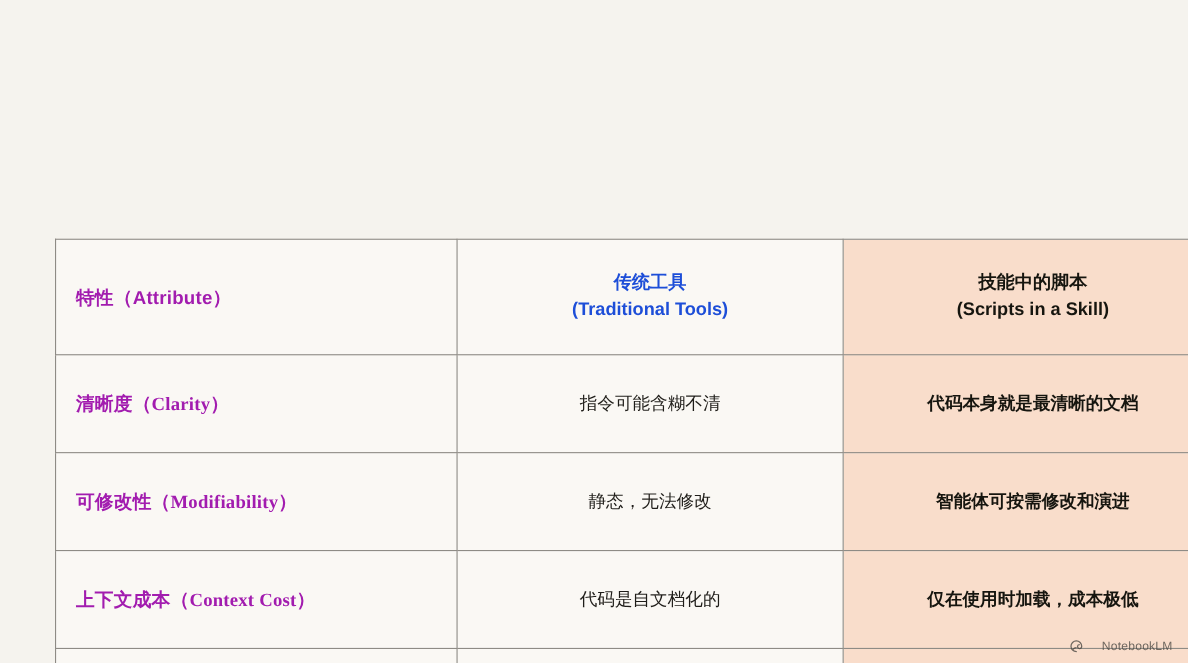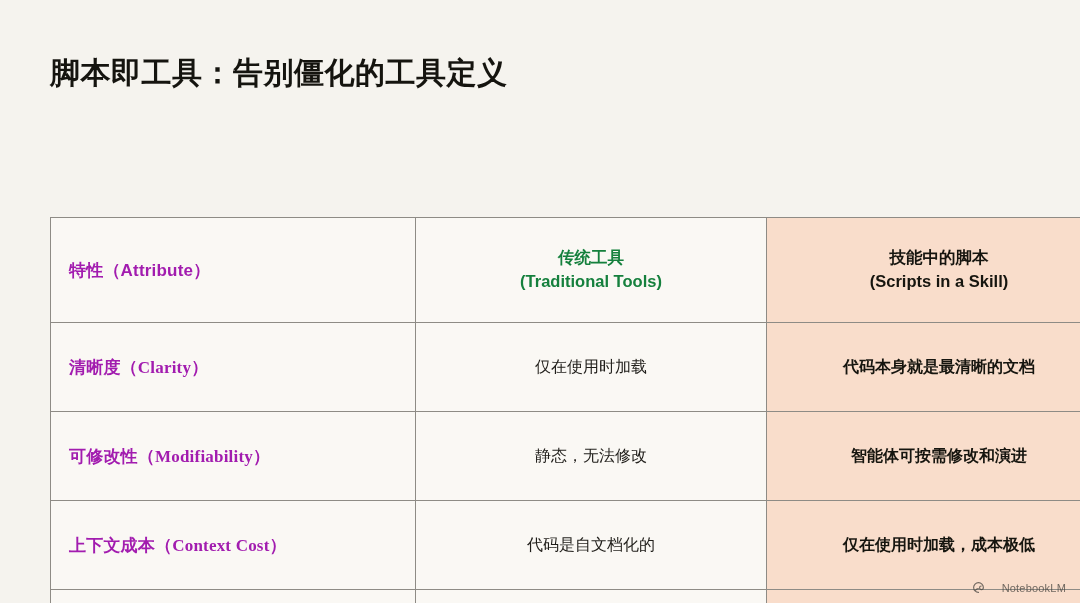--- a/index.html
+++ b/index.html
@@ -96,21 +96,21 @@
     height: 60px;
     font-family: Liberation Serif, serif;
   }
   .cmp-table tr.head-row .c-trad,
   .cmp-table tr.head-row .c-script {
     font-weight: 700;
     font-size: 16.5px;
     line-height: 1.45;
   }
   .cmp-table tr.head-row .c-trad {
-    color: #15803d;
+    color: #1d4ed8;
   }
   .hdr-l1 { display: block; }
   .hdr-l2 { display: block; text-align: center; }
   .code-cell {
     font-family: "Liberation Sans", "DejaVu Sans", sans-serif;
     font-size: 15.5px;
     font-weight: 400;
     letter-spacing: 0;
   }
   .cmp-table tr.body-row.example-row .c-script {
@@ -129,40 +129,39 @@
     letter-spacing: 0.2px;
     opacity: 0.78;
   }
   .watermark svg { display: block; }
 </style>
 </head>
 <body>
 
 <div class="slide">
 
-  <h1 class="page-title">脚本即工具：告别僵化的工具定义</h1>
 
 
   <table class="cmp-table">
     <tbody>
       <tr class="head-row">
         <td class="c-attr">特性（Attribute）</td>
         <td class="c-trad">
           <span class="hdr-l1">传统工具</span>
           <span class="hdr-l2">(Traditional Tools)</span>
         </td>
         <td class="c-script">
           <span class="hdr-l1">技能中的脚本</span>
           <span class="hdr-l2">(Scripts in a Skill)</span>
         </td>
       </tr>
 
       <tr class="body-row">
         <td class="c-attr">清晰度（Clarity）</td>
-        <td class="c-trad">仅在使用时加载</td>
+        <td class="c-trad">指令可能含糊不清</td>
         <td class="c-script">代码本身就是最清晰的文档</td>
       </tr>
 
       <tr class="body-row">
         <td class="c-attr">可修改性（Modifiability）</td>
         <td class="c-trad">静态，无法修改</td>
         <td class="c-script">智能体可按需修改和演进</td>
       </tr>
 
       <tr class="body-row">

